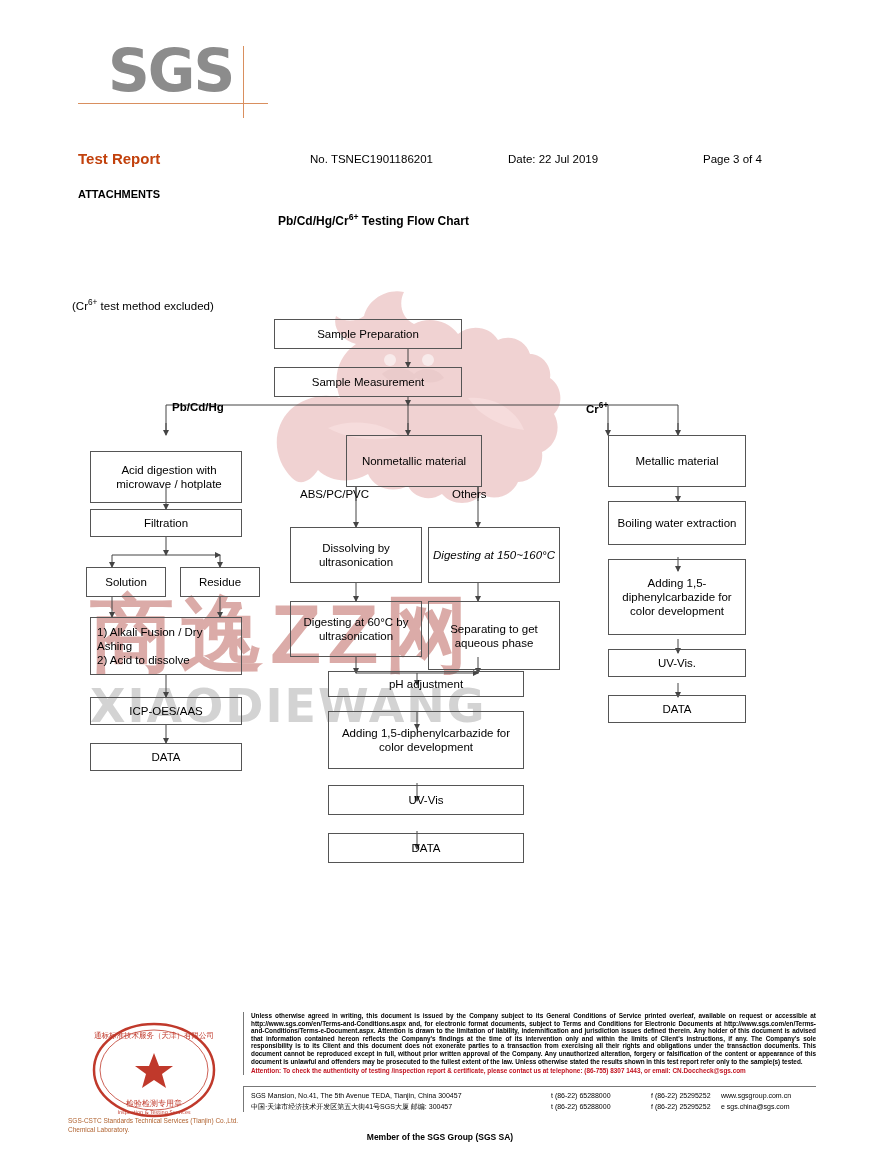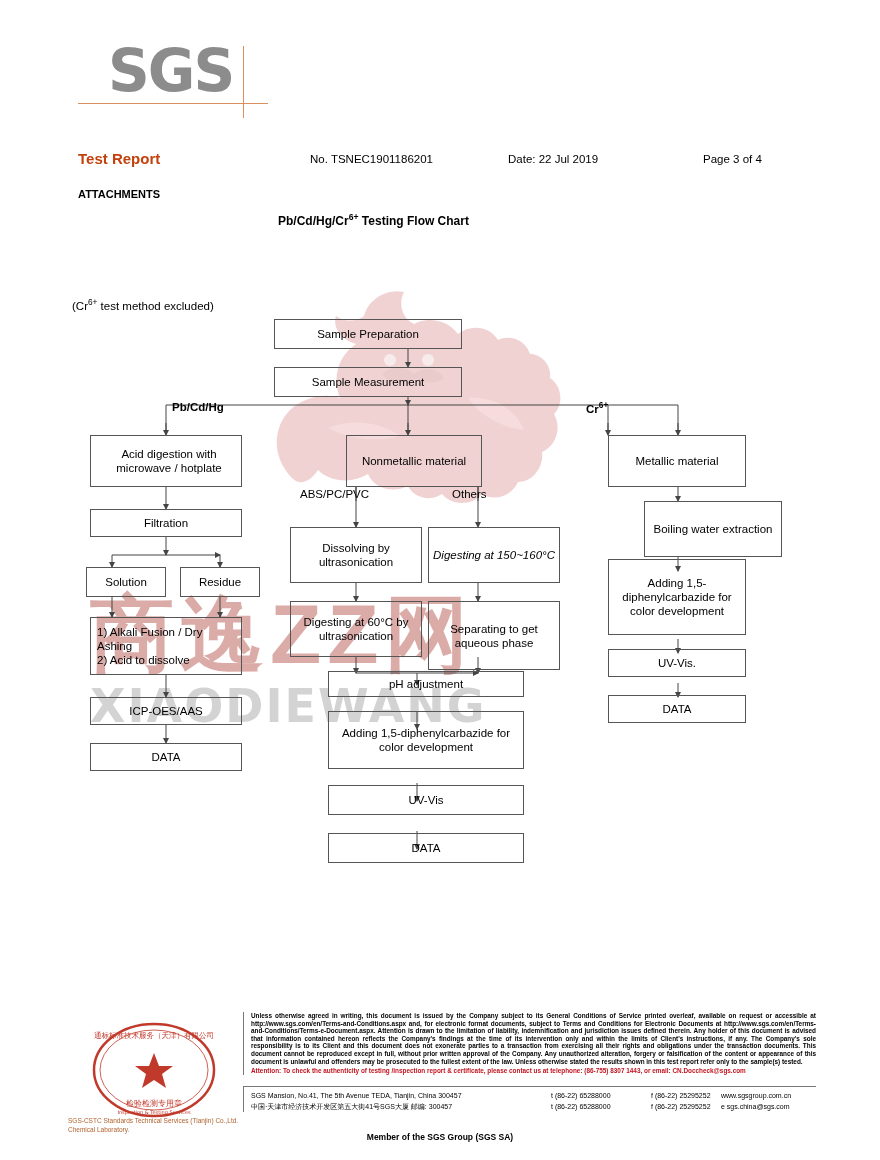--- a/index.html
+++ b/index.html
@@ -360,21 +360,21 @@
       </g>
     </svg>
 
     <div class="node" style="left:196px; top:14px; width:188px; height:30px;">Sample Preparation</div>
 
     <div class="node" style="left:196px; top:62px; width:188px; height:30px;">Sample Measurement</div>
 
     <div class="lbl" style="left:94px; top:96px;">Pb/Cd/Hg</div>
     <div class="lbl" style="left:508px; top:96px;"><span>Cr</span><sup>6+</sup></div>
 
-    <div class="node" style="left:12px; top:130px; width:152px; height:52px;padding-left:8px;">Acid digestion with microwave / hotplate</div>
+    <div class="node" style="left:12px; top:146px; width:152px; height:52px;padding-left:8px;">Acid digestion with microwave / hotplate</div>
     <div class="node" style="left:12px; top:204px; width:152px; height:28px;">Filtration</div>
     <div class="node" style="left:8px; top:262px; width:80px; height:30px;">Solution</div>
     <div class="node" style="left:102px; top:262px; width:80px; height:30px;">Residue</div>
     <div class="node left-align" style="left:12px; top:312px; width:152px; height:58px;">1) Alkali Fusion / Dry Ashing
 2) Acid to dissolve</div>
     <div class="node" style="left:12px; top:392px; width:152px; height:28px;">ICP-OES/AAS</div>
     <div class="node" style="left:12px; top:438px; width:152px; height:28px;">DATA</div>
 
     <div class="node" style="left:268px; top:130px; width:136px; height:52px;">Nonmetallic material</div>
 
@@ -384,21 +384,21 @@
     <div class="node" style="left:212px; top:222px; width:132px; height:56px;">Dissolving by ultrasonication</div>
     <div class="node" style="left:350px; top:222px; width:132px; height:56px;font-style:italic;">Digesting at 150~160°C</div>
     <div class="node" style="left:212px; top:296px; width:132px; height:56px;">Digesting at 60°C by ultrasonication</div>
     <div class="node" style="left:350px; top:296px; width:132px; height:69px;">Separating to get aqueous phase</div>
     <div class="node" style="left:250px; top:366px; width:196px; height:26px;">pH adjustment</div>
     <div class="node" style="left:250px; top:406px; width:196px; height:58px;">Adding 1,5-diphenylcarbazide for color development</div>
     <div class="node" style="left:250px; top:480px; width:196px; height:30px;">UV-Vis</div>
     <div class="node" style="left:250px; top:528px; width:196px; height:30px;">DATA</div>
 
     <div class="node" style="left:530px; top:130px; width:138px; height:52px;">Metallic material</div>
-    <div class="node" style="left:530px; top:196px; width:138px; height:56px;margin-left:36px;">Boiling water extraction</div>
+    <div class="node" style="left:530px; top:196px; width:138px; height:44px;">Boiling water extraction</div>
     <div class="node" style="left:530px; top:254px; width:138px; height:76px;">Adding 1,5-diphenylcarbazide for color development</div>
     <div class="node" style="left:530px; top:344px; width:138px; height:28px;">UV-Vis.</div>
     <div class="node" style="left:530px; top:390px; width:138px; height:28px;">DATA</div>
   </div>
 
   <div class="footer">
 
     <svg class="stamp" viewBox="0 0 128 100">
       <ellipse cx="64" cy="50" rx="60" ry="46" fill="none" stroke="#c0392b" stroke-width="2.5"></ellipse>
       <ellipse cx="64" cy="50" rx="54" ry="40" fill="none" stroke="#c0392b" stroke-width="0.8"></ellipse>

